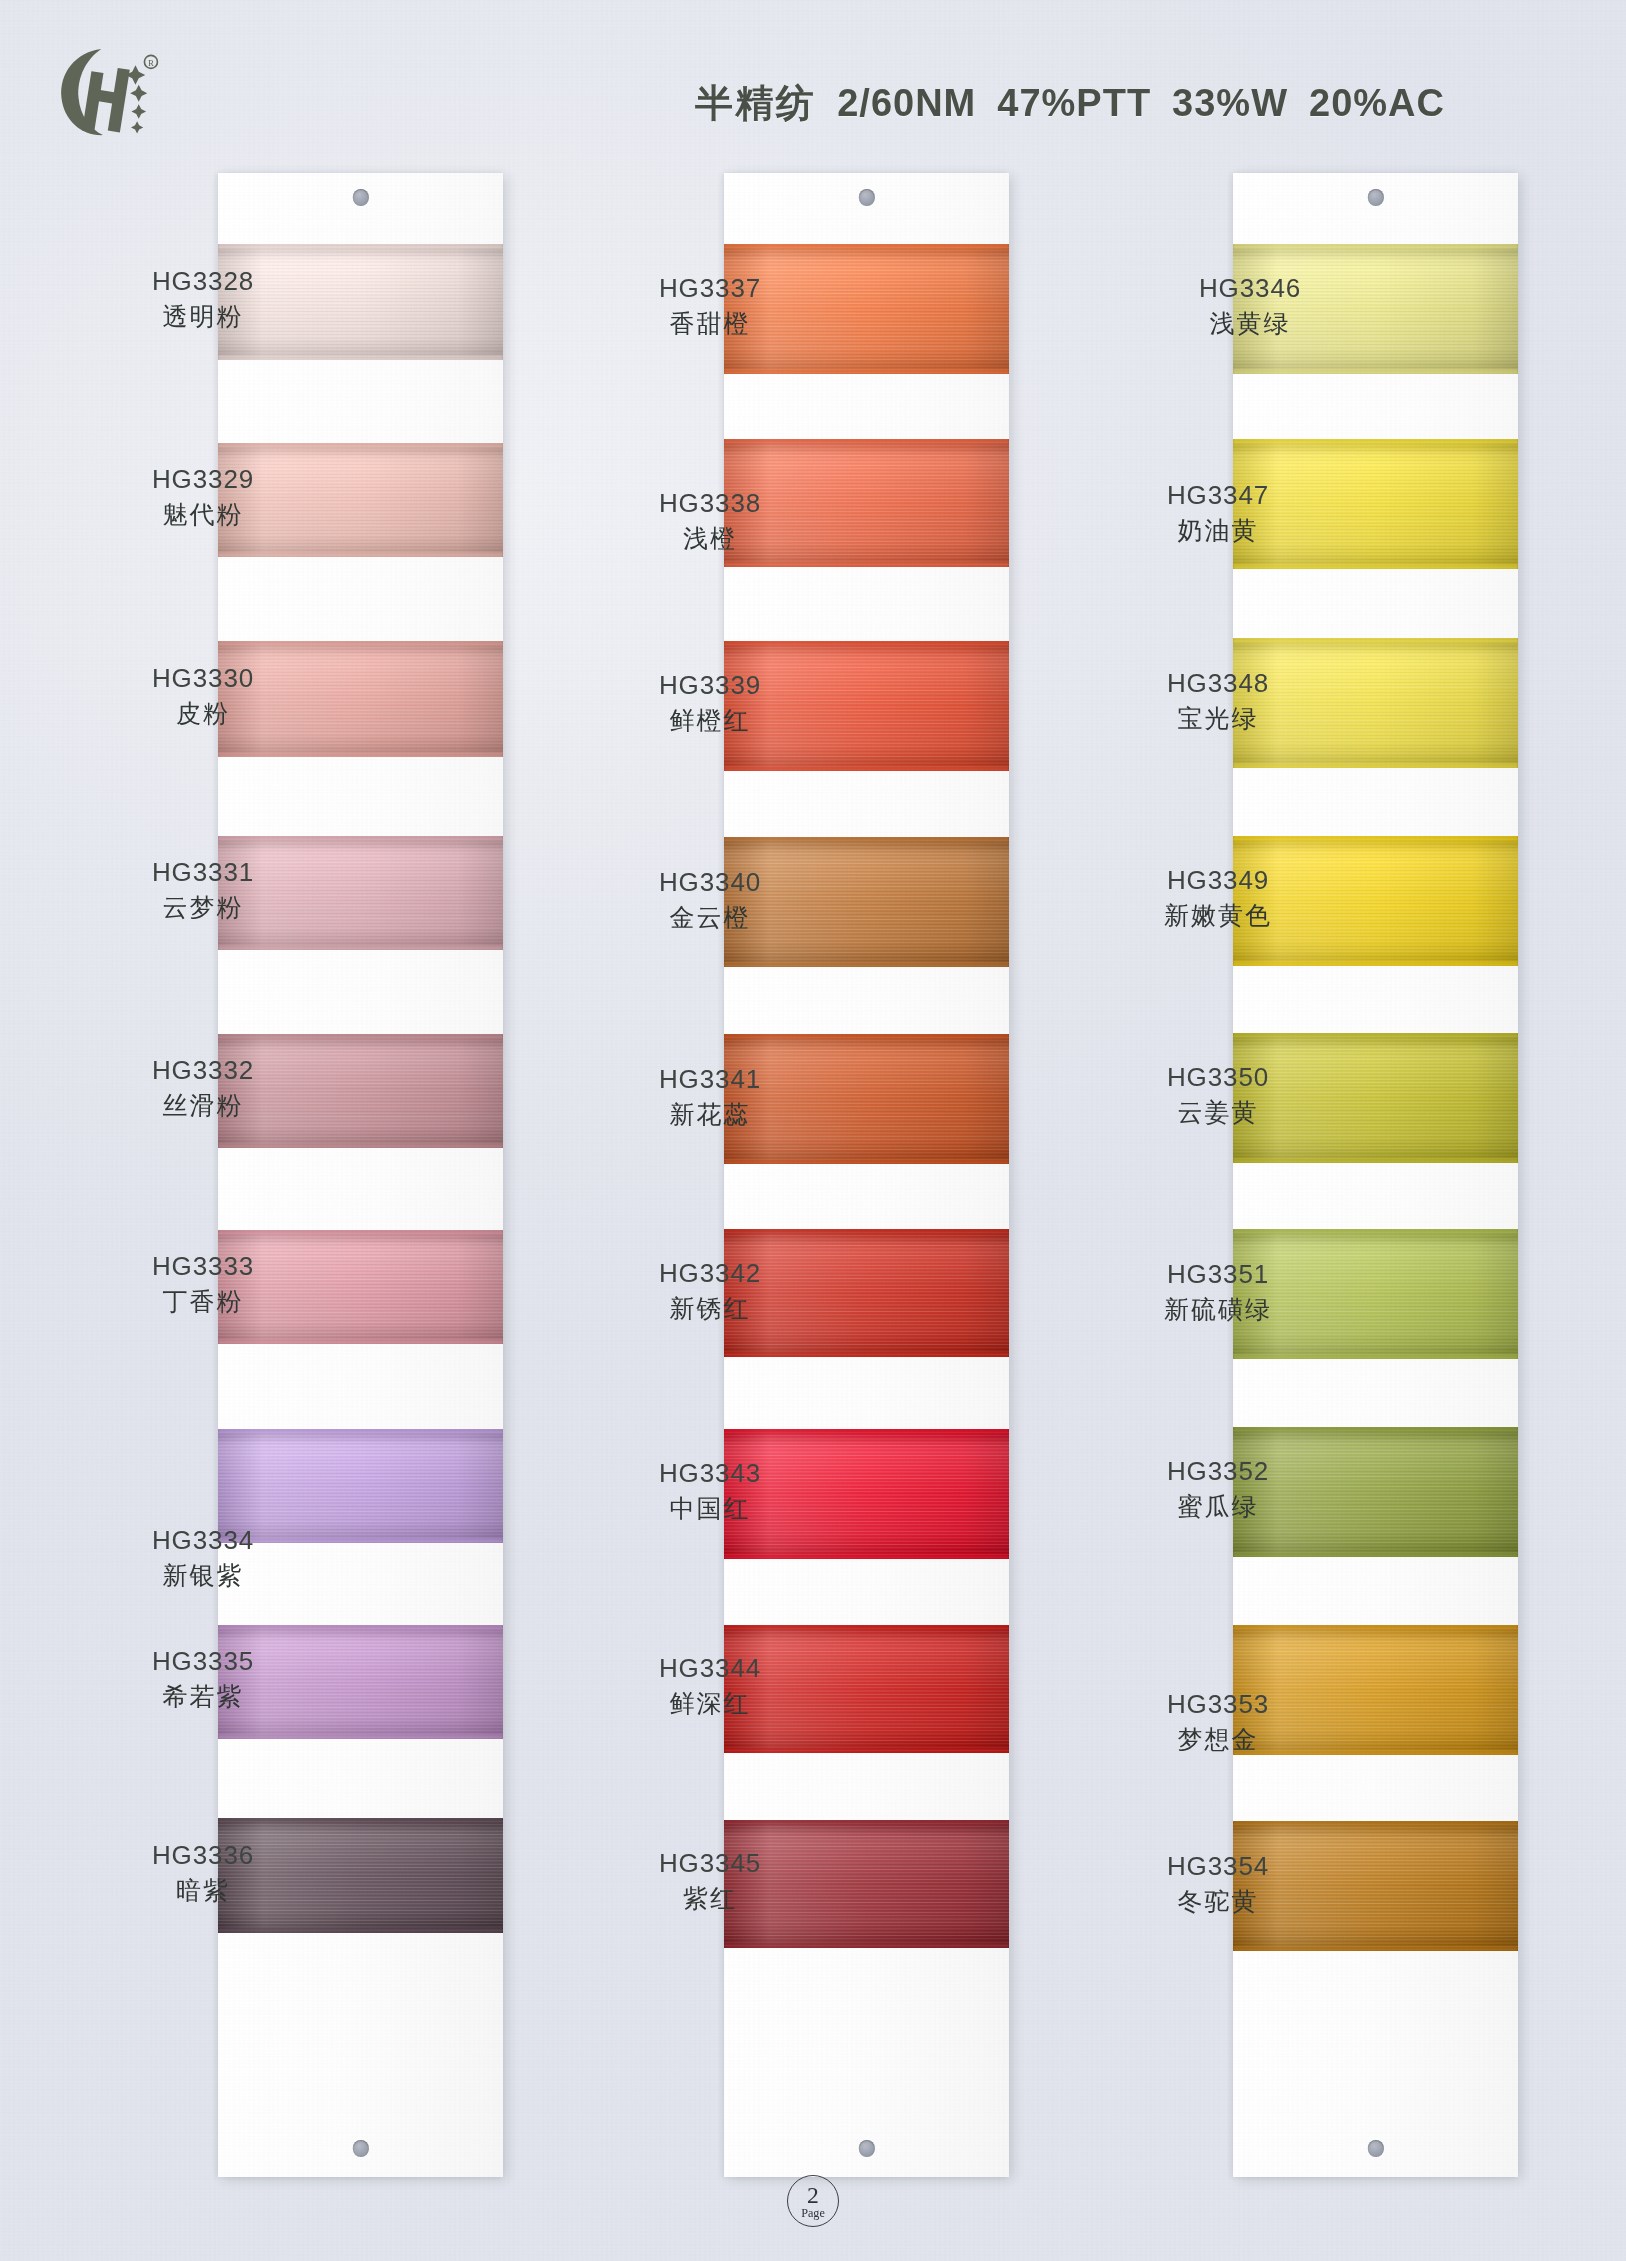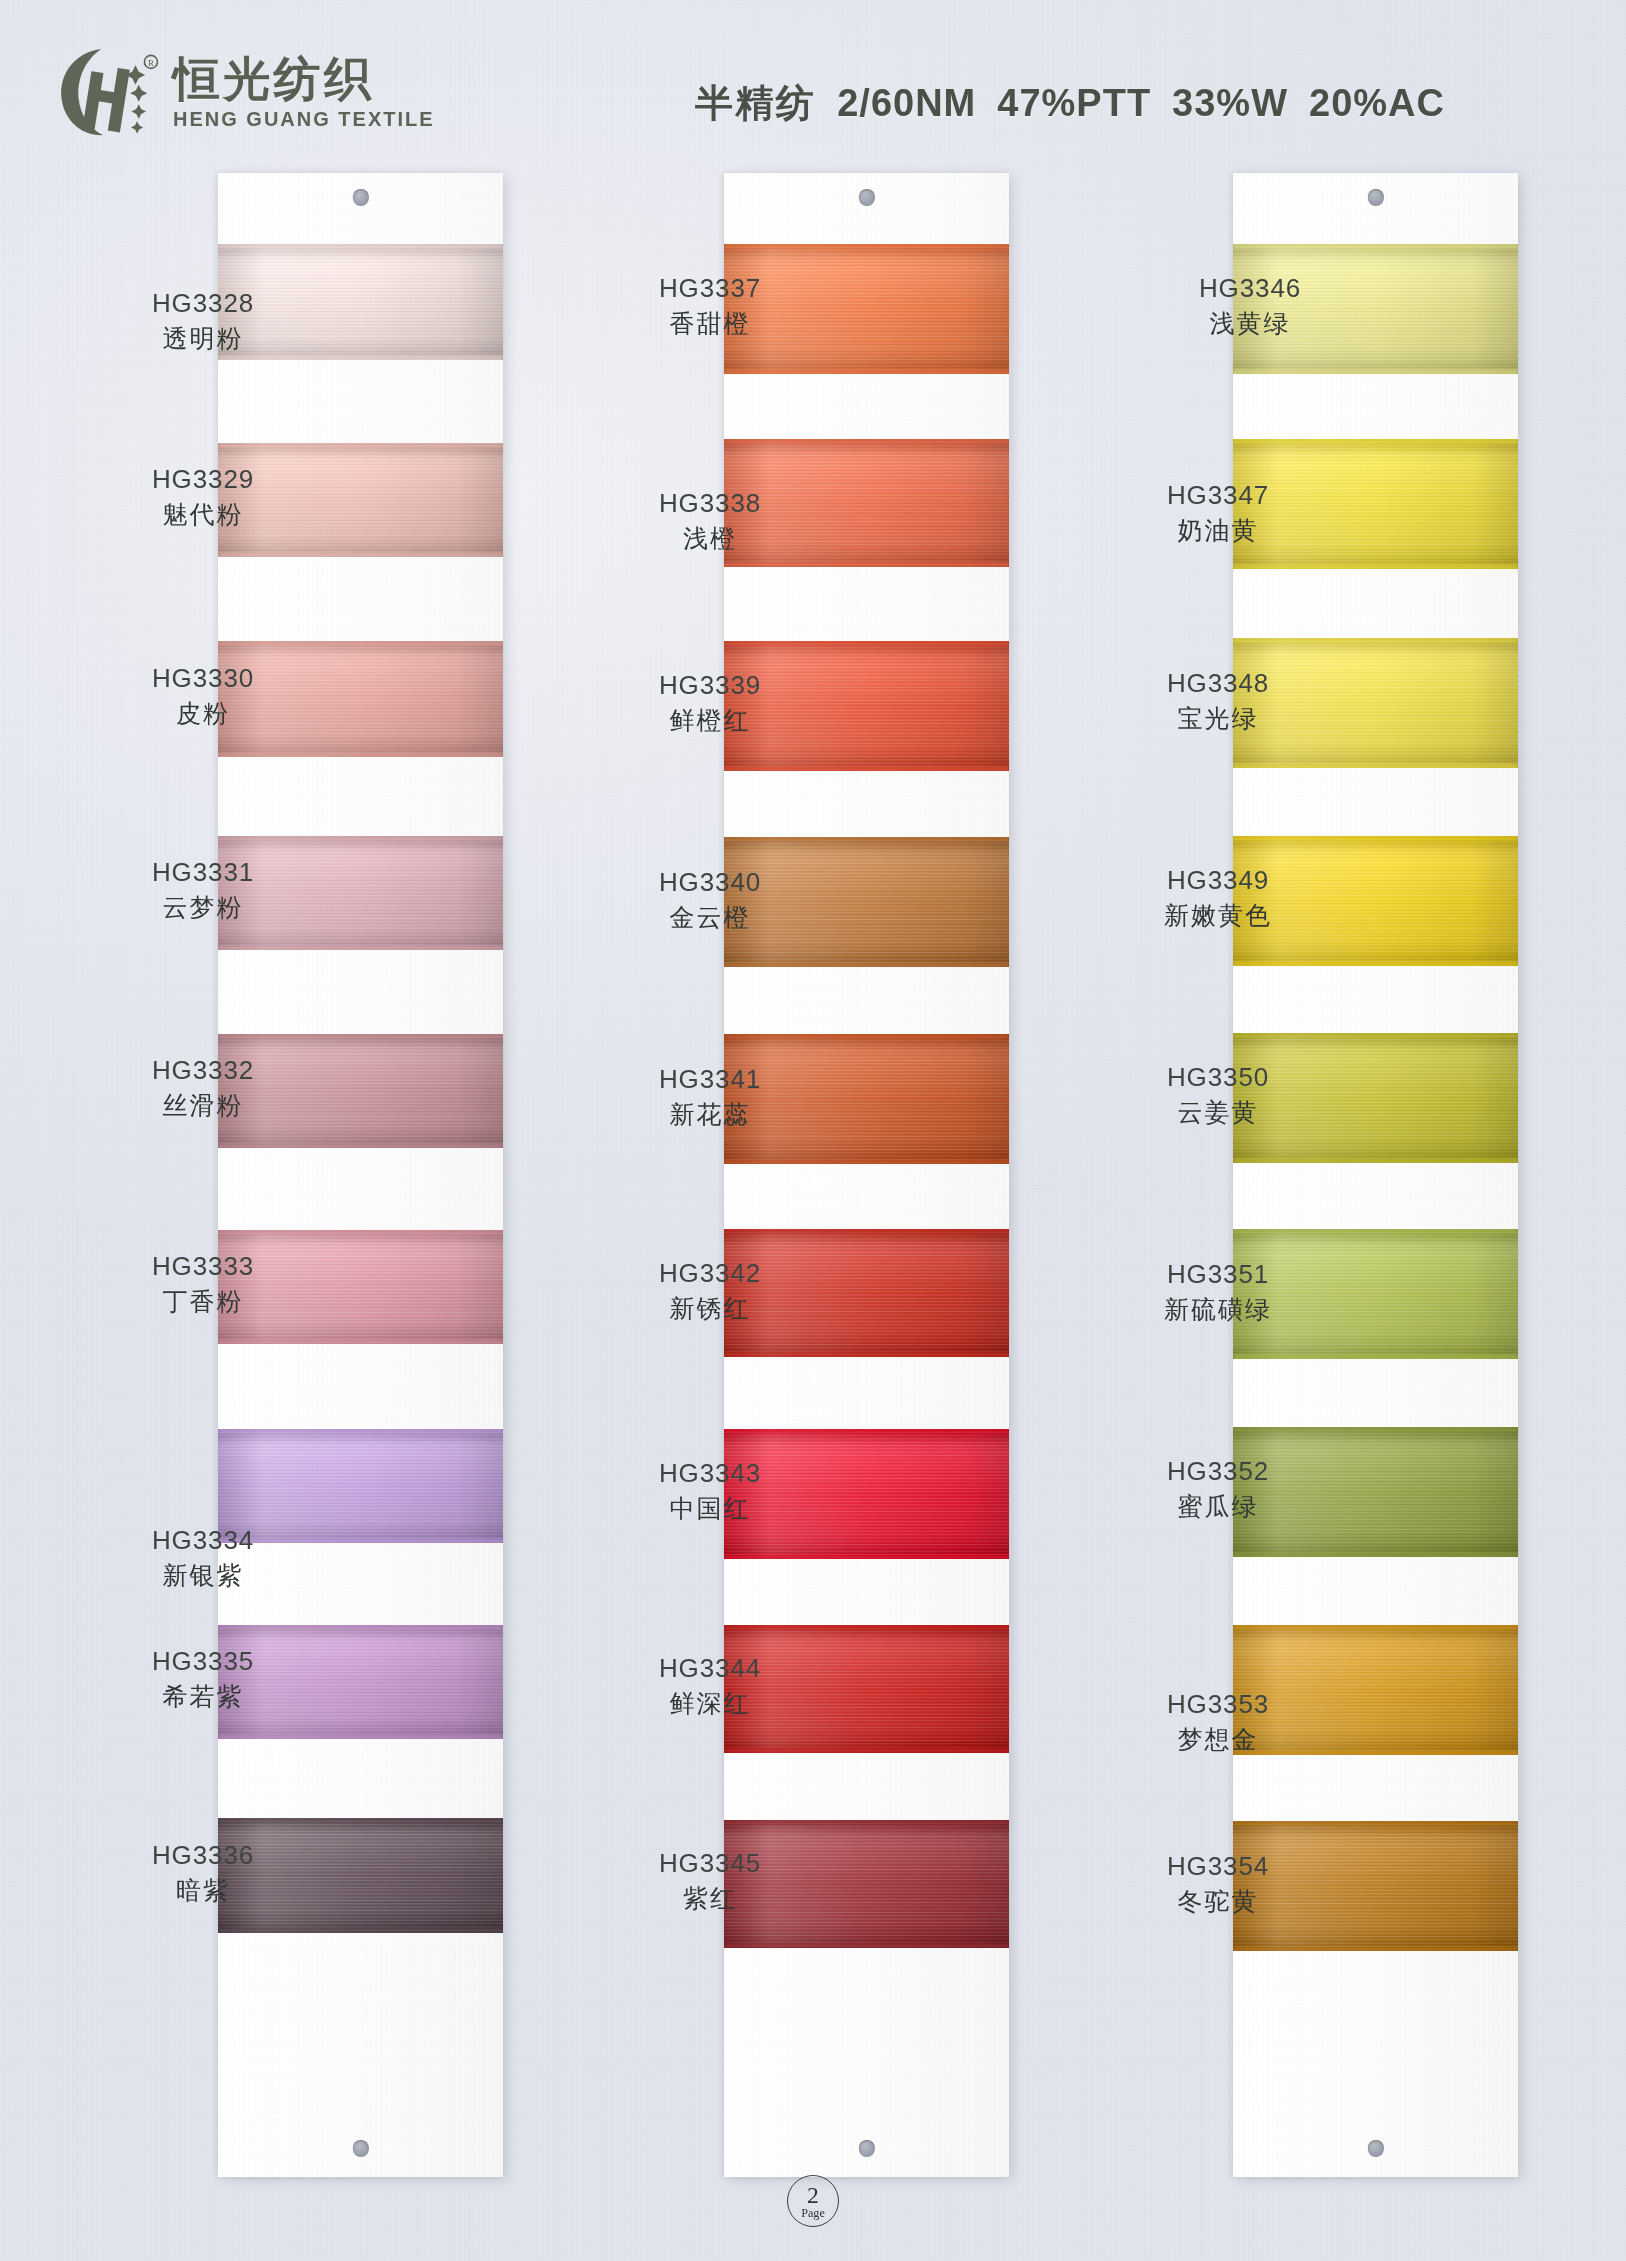--- a/index.html
+++ b/index.html
@@ -260,24 +260,20 @@
           <path d="M104 50 l3.5 7 7 3.5 -7 3.5 -3.5 7 -3.5 -7 -7 -3.5 7 -3.5 z"></path>
           <path d="M104 74 l3 6 6 3 -6 3 -3 6 -3 -6 -6 -3 6 -3 z"></path>
           <path d="M102 95 l2.5 5 5 2.5 -5 2.5 -2.5 5 -2.5 -5 -5 -2.5 5 -2.5 z"></path>
         </g>
         <g>
           <circle cx="119" cy="22" r="8" fill="none" stroke="#5f6557" stroke-width="2"></circle>
           <text x="119" y="27" font-family="Liberation Serif, serif" font-size="11" fill="#5f6557" text-anchor="middle">R</text>
         </g>
       </svg>
     </div>
-    <div class="logo-text">
-      <span class="logo-cn">恒光纺织</span>
-      <span class="logo-en">HENG GUANG TEXTILE</span>
-    </div>
   </div>
 
   <div class="spec-title">
     <span class="cn seg">半精纺</span><span class="seg">2/60NM</span><span class="seg">47%PTT</span><span class="seg">33%W</span><span class="seg">20%AC</span>
   </div>
 
 </div>
 
 <div class="chart">
 
@@ -457,21 +453,21 @@
         <div class="fuzz-b" style="background: rgb(215, 154, 29);"></div>
       </div>
       <div class="swatch" style="left: 1233px; top: 1821px; height: 130px; position: absolute; background: linear-gradient(rgb(173, 108, 13) 0%, rgb(197, 132, 37) 18%, rgb(187, 122, 27) 50%, rgb(191, 126, 31) 80%, rgb(167, 102, 7) 100%);">
         <div class="yarn"></div>
         <div class="sheen"></div>
         <div class="fuzz-t" style="background: rgb(187, 122, 27);"></div>
         <div class="fuzz-b" style="background: rgb(187, 122, 27);"></div>
       </div>
     </div>
   <div id="label-layer">
-      <div class="label" style="left: 81px; top: 266px; margin-top: 22px;">
+      <div class="label" style="left: 81px; top: 266px;">
         <span class="code">HG3328</span>
         <span class="name">透明粉</span>
       </div>
       <div class="label" style="left: 81px; top: 464px;">
         <span class="code">HG3329</span>
         <span class="name">魅代粉</span>
       </div>
       <div class="label" style="left: 81px; top: 663px;">
         <span class="code">HG3330</span>
         <span class="name">皮粉</span>

